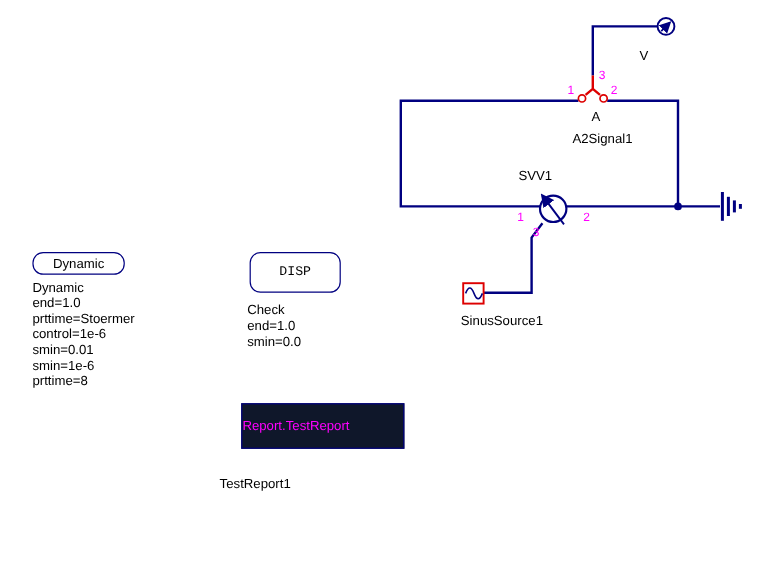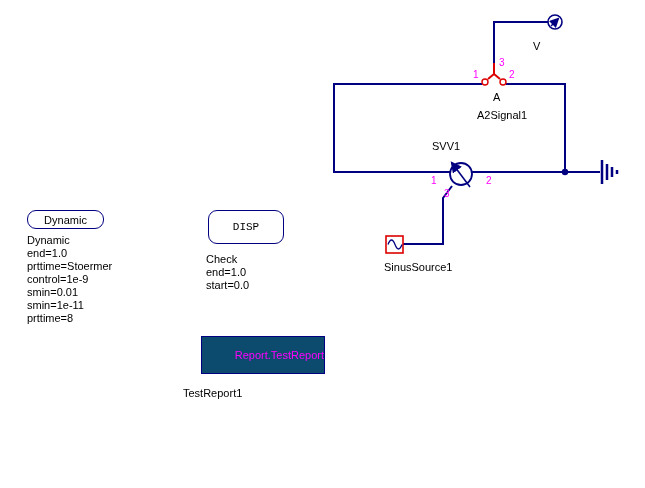--- a/index.html
+++ b/index.html
@@ -50,37 +50,37 @@
     position: absolute;
     font-size: 11px;
     line-height: 13px;
     color: #000000;
     white-space: nowrap;
   }
   #dynamic-params { left: 27px; top: 234px; }
   #disp-params    { left: 206px; top: 234px; margin-top: 19px; }
   #report-block {
     position: absolute;
-    left: 201px; top: 336px; width: 124px; height: 38px;
+    left: 201px; top: 336px; width: 136px; height: 38px;
     border: 1.5px solid #000080;
-    background: #0c4a6e;
+    background: #0f172a;
     display: flex;
     align-items: center;
-    justify-content: flex-end;
+    justify-content: flex-start;
     font-size: 11px;
     color: #ff00ff;
     box-sizing: border-box;
   }
   .plain-label {
     position: absolute;
     font-size: 11px;
     color: #000000;
     white-space: nowrap;
   }
-  #testreport-label { left: 183px; top: 387px; }
+  #testreport-label { left: 183px; top: 398px; }
 </style>
 </head>
 <body>
 
 <div id="canvas">
 
   <svg id="schematic-svg" width="645" height="488" viewBox="0 0 645 488">
     <defs>
       <marker id="arrow-navy" viewBox="0 0 10 10" refX="8" refY="5" markerWidth="7" markerHeight="7" orient="auto-start-reverse">
         <path d="M0,0 L10,5 L0,10 z" fill="#000080"></path>
@@ -135,34 +135,34 @@
   </svg>
 
   <div id="dynamic-block" class="rounded-block">
     <span>Dynamic</span>
   </div>
 
   <div id="dynamic-params" class="param-list">
     <div>Dynamic</div>
     <div>end=1.0</div>
     <div>prttime=Stoermer</div>
-    <div>control=1e-9</div>
+    <div>control=1e-6</div>
     <div>smin=0.01</div>
-    <div>smin=1e-11</div>
+    <div>smin=1e-6</div>
     <div>prttime=8</div>
   </div>
 
   <div id="disp-block" class="rounded-block">
     <span>DISP</span>
   </div>
 
   <div id="disp-params" class="param-list">
     <div>Check</div>
     <div>end=1.0</div>
-    <div>start=0.0</div>
+    <div>smin=0.0</div>
   </div>
 
   <div id="report-block">
     <span>Report.TestReport</span>
   </div>
   <div id="testreport-label" class="plain-label">TestReport1</div>
 
 </div>
 
 </body></html>

